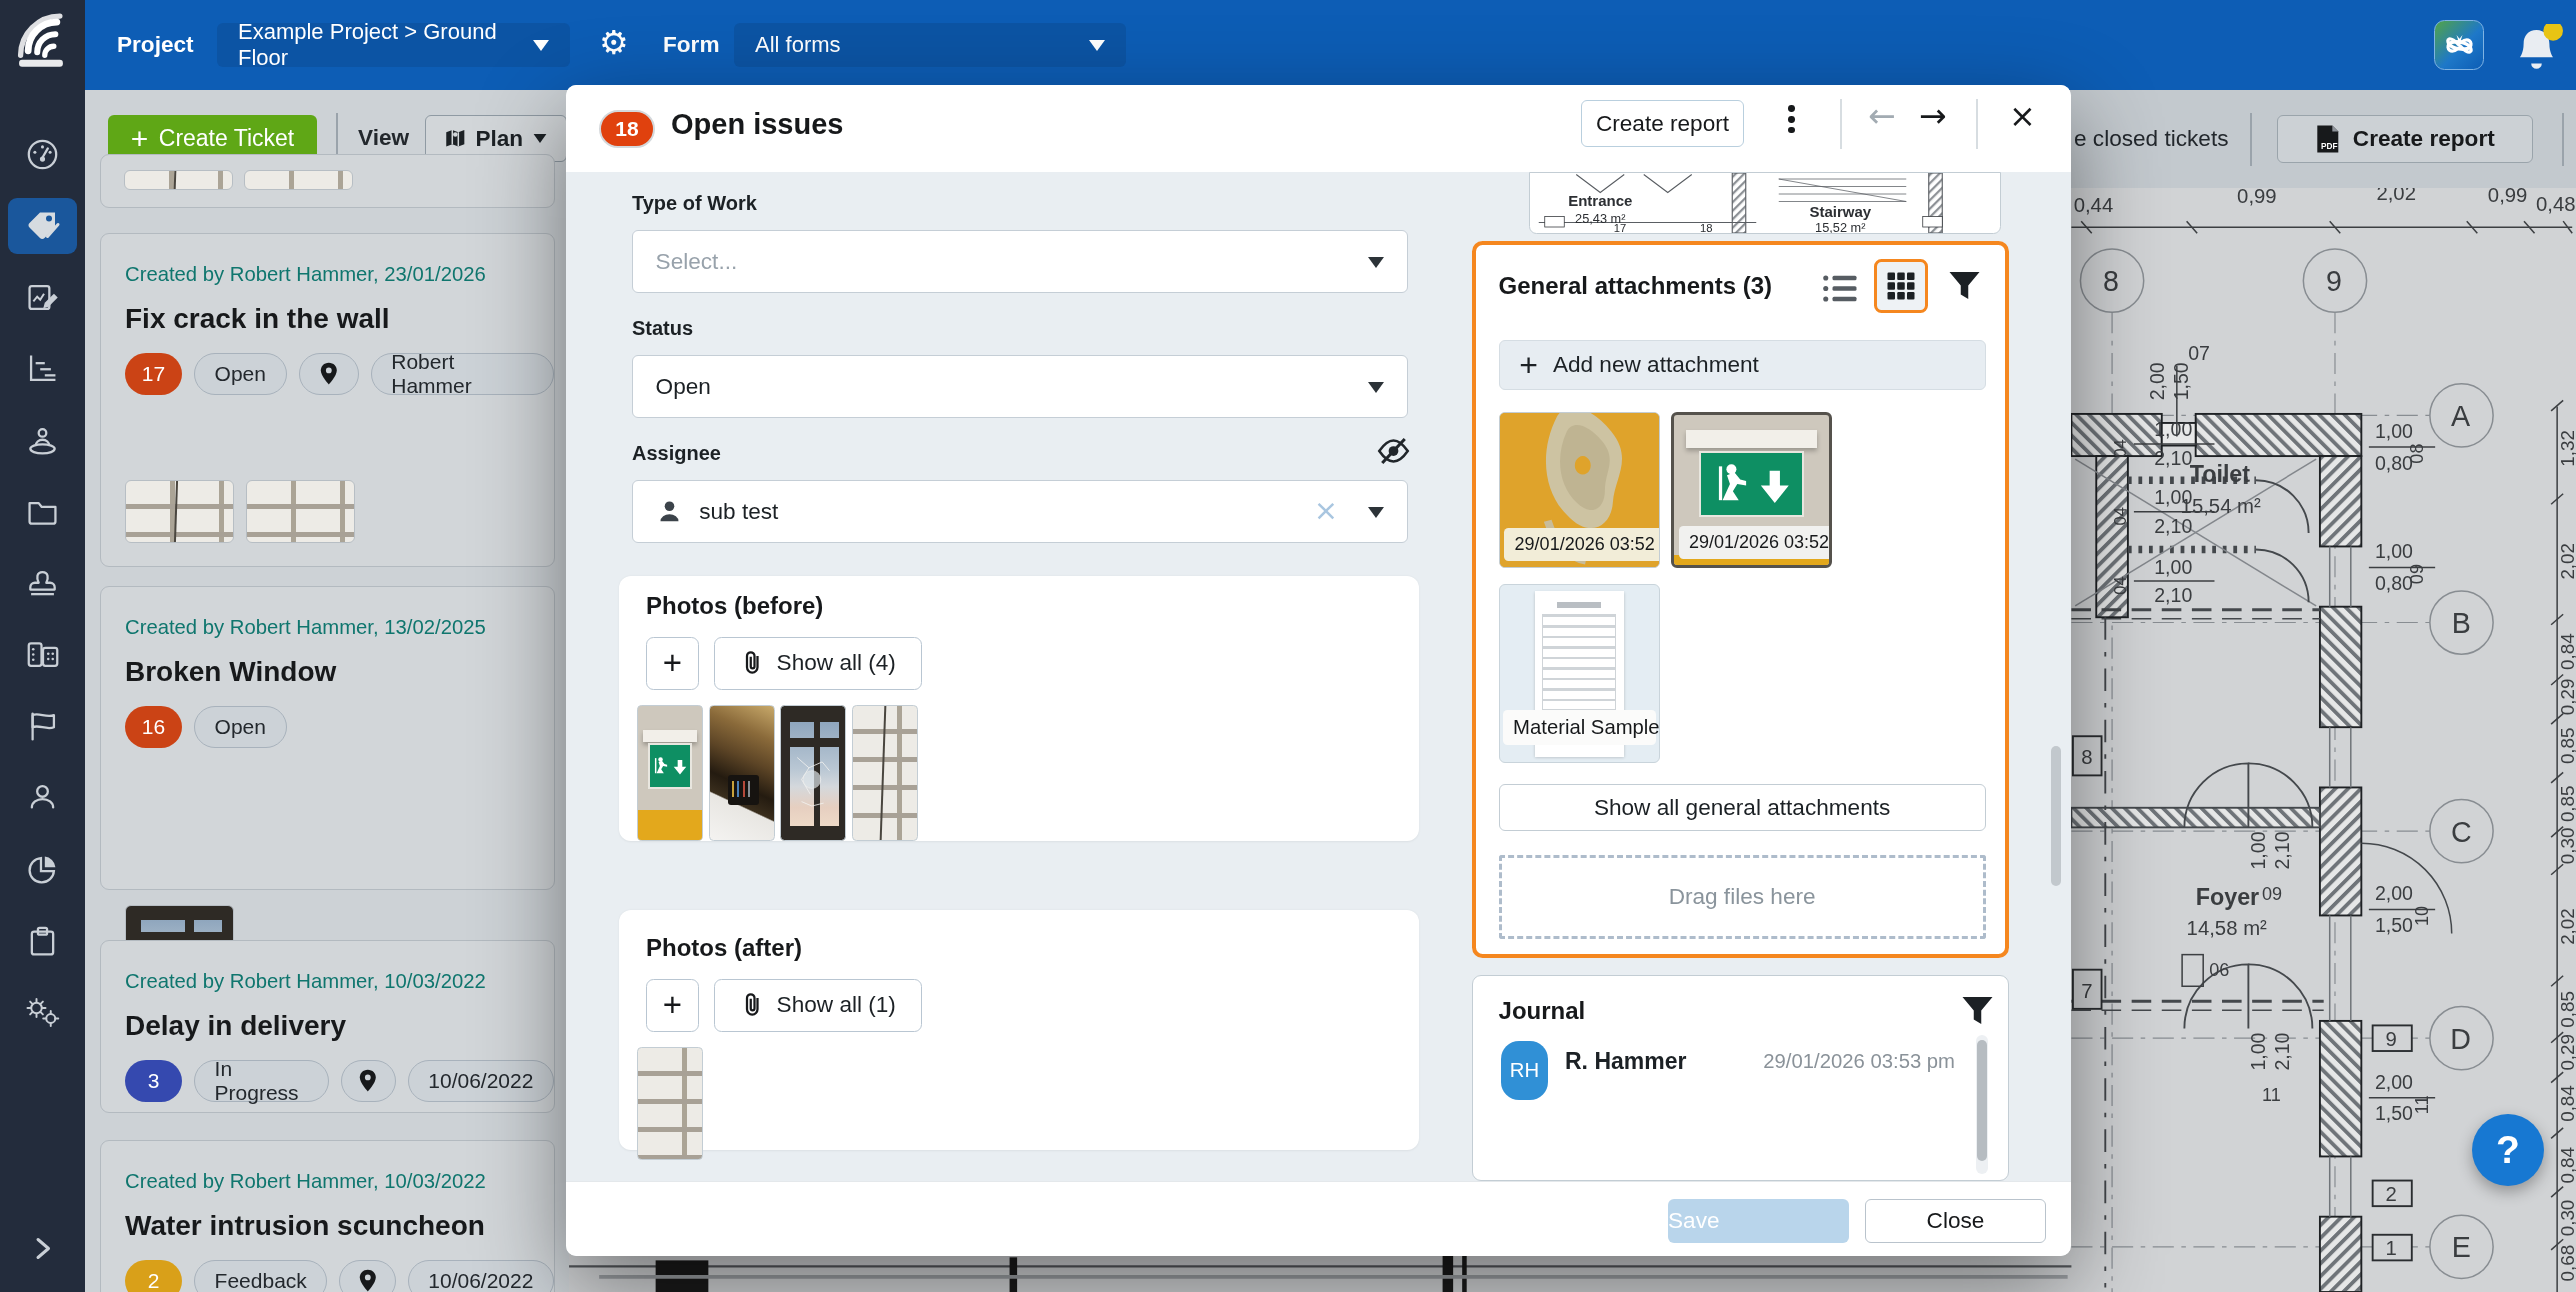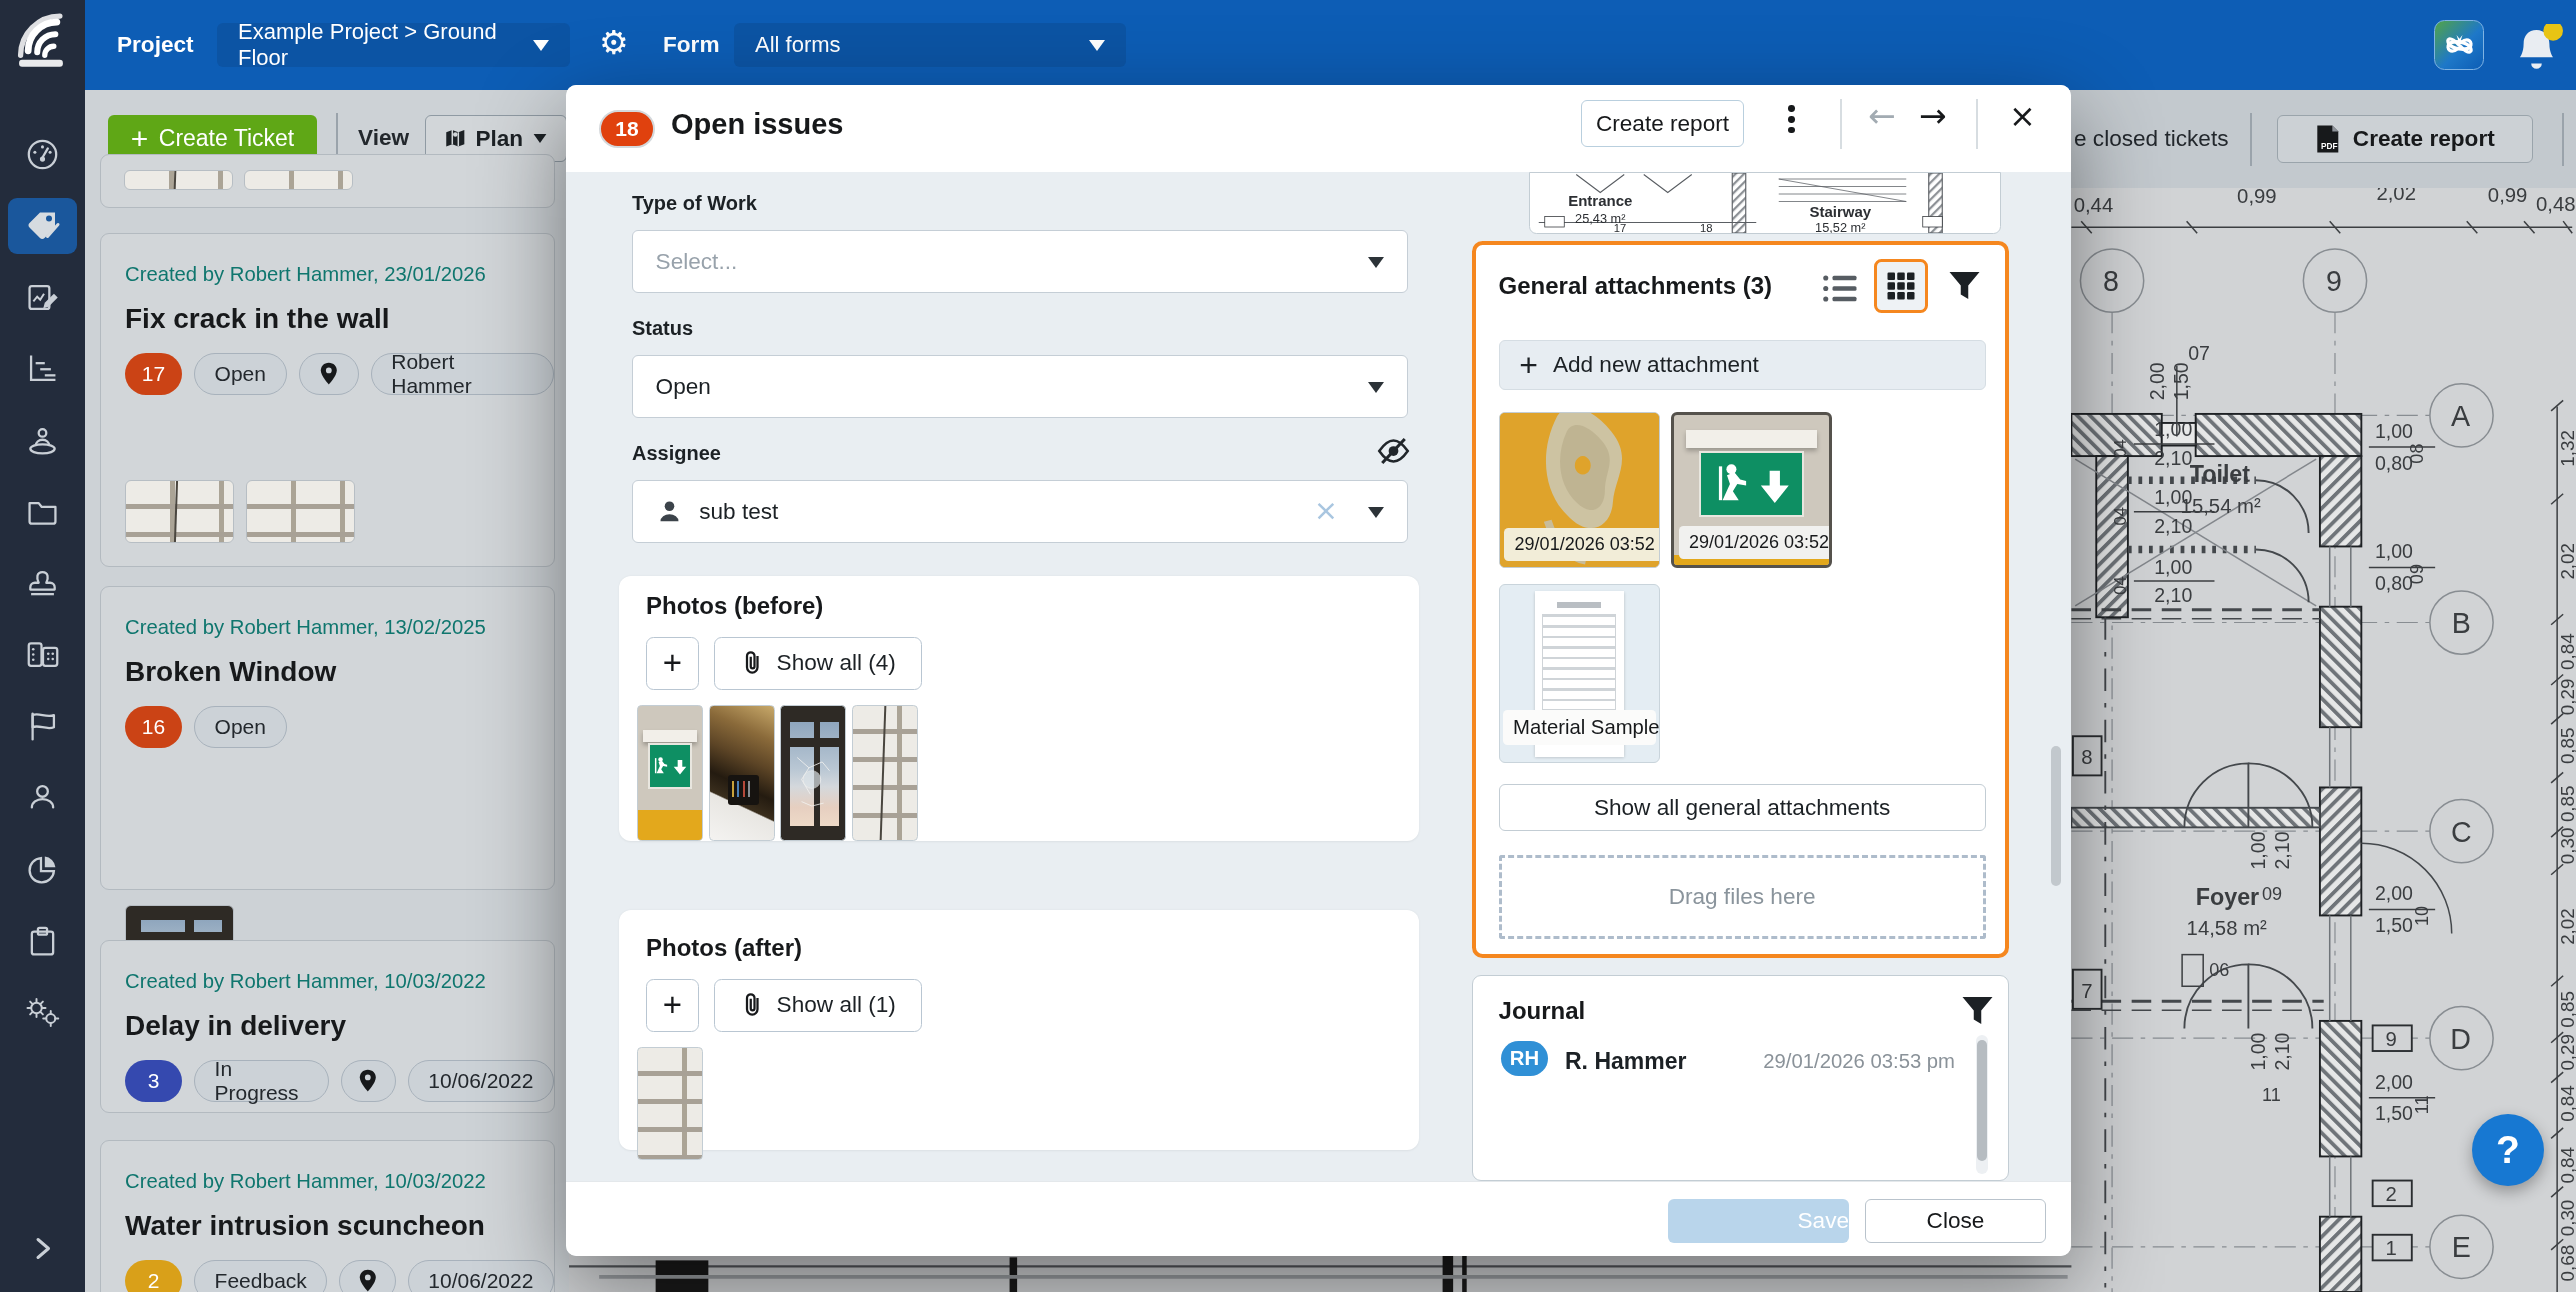--- a/index.html
+++ b/index.html
@@ -850,34 +850,34 @@
       <div class="drop" style="top:610px">
           <span>Drag files here</span>
         </div>
     </div>
 
     <div class="sec" style="top:890px;height:206px">
       <div class="wtitle" style="position:absolute;left:25.6px;top:21px">Journal</div>
       <svg class="abs funnel" style="left:488px;top:18px" viewBox="0 0 44 44">
           <path d="M2 4 H42 L27 22 V40 L17 34 V22z" fill="#1c2125"></path>
         </svg>
-      <div class="abs" style="left:28px;top:65px;width:47px;height:35px;border-radius:18px;background:var(--avatar);color:#fff;font-weight:bold;font-size:20.3px;display:flex;align-items:center;justify-content:center">
+      <div class="abs" style="left:28px;top:65px;width:47px;height:59px;border-radius:18px;background:var(--avatar);color:#fff;font-weight:normal;font-size:20.3px;display:flex;align-items:center;justify-content:center">
           <span>RH</span>
         </div>
       <span class="abs" style="left:92px;top:72px;font-size:23px;font-weight:bold">R. Hammer</span>
       <span class="abs" style="left:271px;top:74px;width:211px;text-align:right;font-size:20.3px;color:#8a9299">29/01/2026 03:53 pm</span>
       <div class="abs" style="left:503px;top:59px;width:12px;bottom:6px;background:#edf0f3;border-radius:6px">
         <div style="position:absolute;left:0.8px;top:4.5px;width:10.5px;height:121px;background:#b6bcc1;border-radius:5.3px"></div>
       </div>
     </div>
 
     <div class="abs sbthumb" style="left:1485px;top:661px;width:9.8px;height:140px;background:#c2c8cd"></div>
 
     <div class="mfoot">
-      <div class="abs" style="left:1102px;top:16.6px;width:181px;height:44px;background:var(--save);border-radius:6px;color:#fff;font-size:22.6px;display:flex;align-items:center;justify-content:flex-end">
+      <div class="abs" style="left:1102px;top:16.6px;width:181px;height:44px;background:var(--save);border-radius:6px;color:#fff;font-size:22.6px;display:flex;align-items:center;justify-content:flex-start">
           <span>Save</span>
         </div>
       <div class="abs btn-white" style="left:1299px;top:16.6px;width:181px;height:44px;border-color:#b9c3cc">
           <span>Close</span>
         </div>
     </div>
   </div>
 
   <div class="abs helpbtn">
       <span>?</span>

